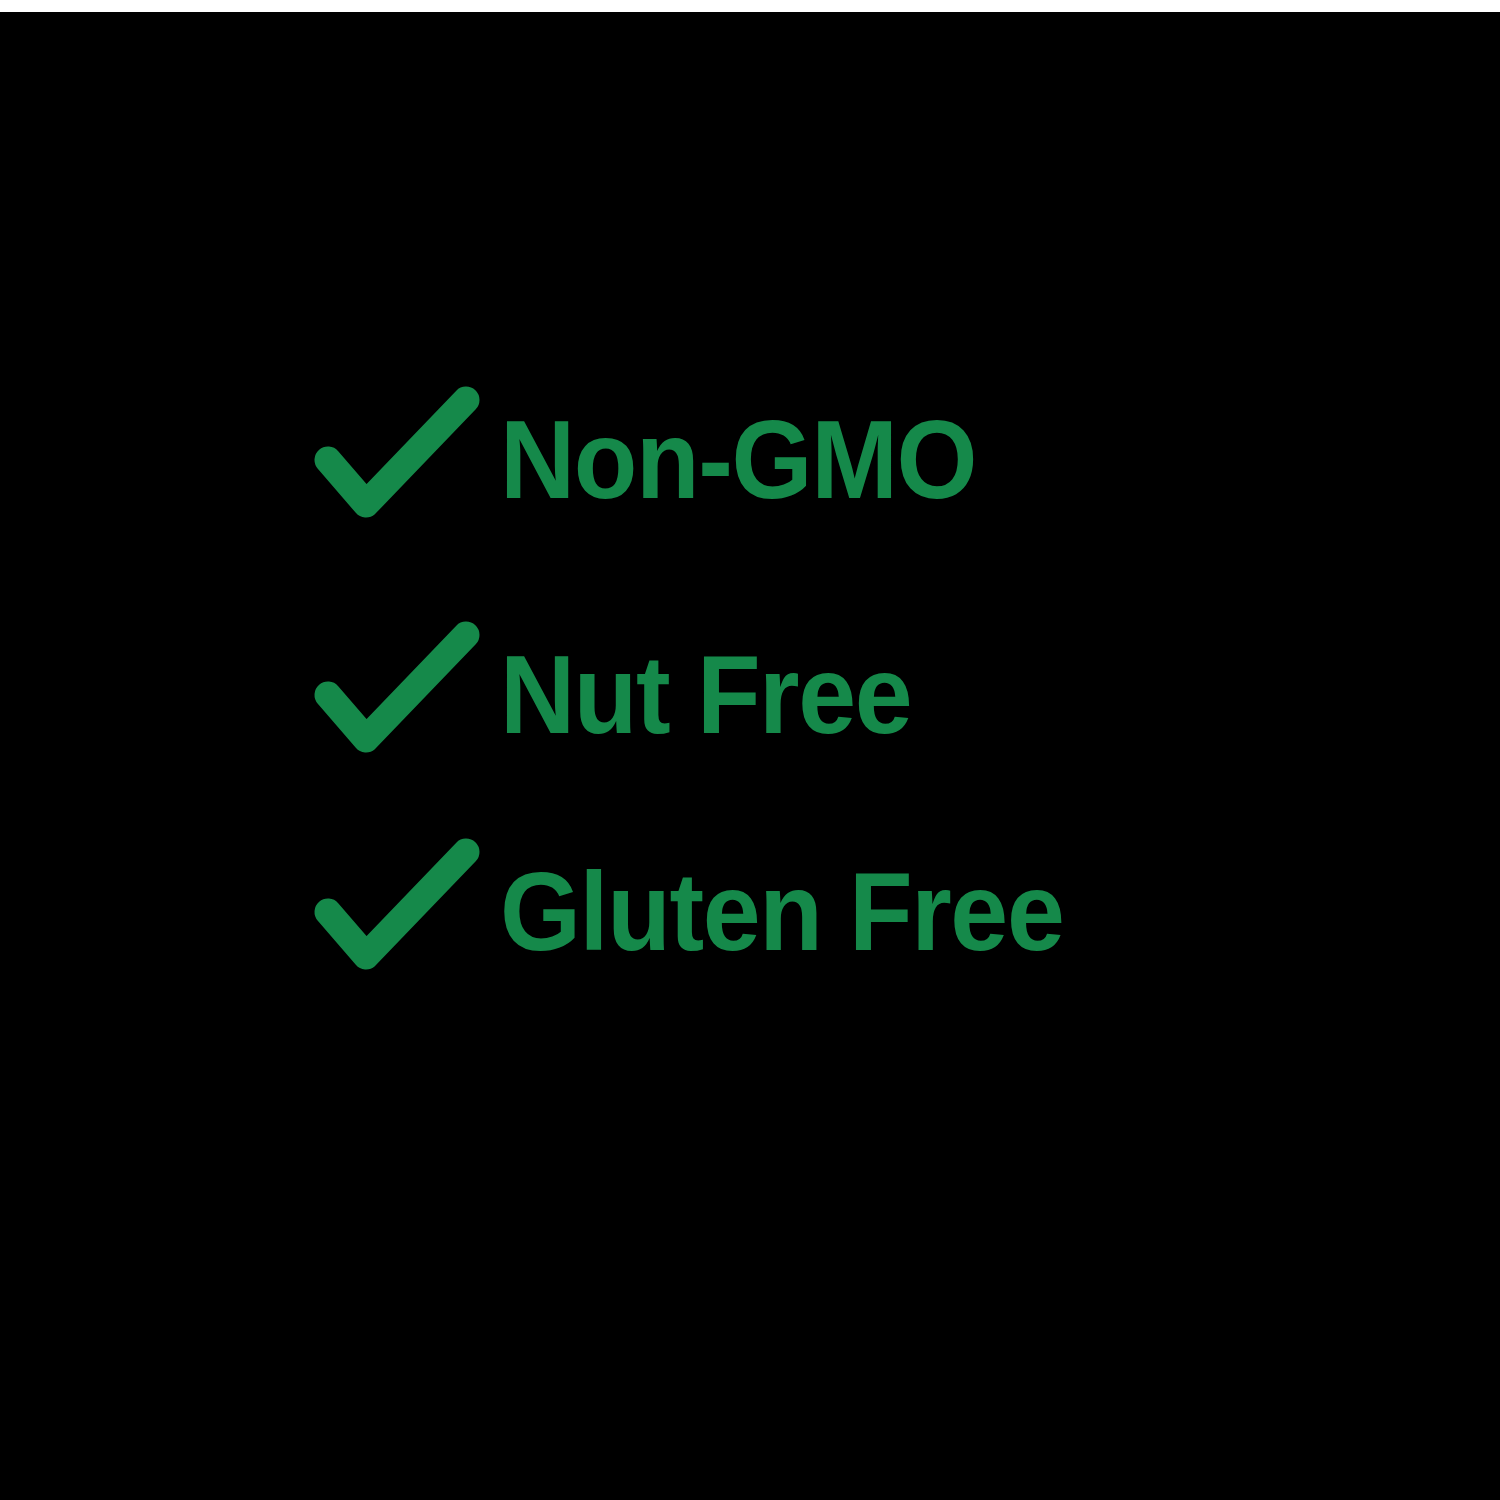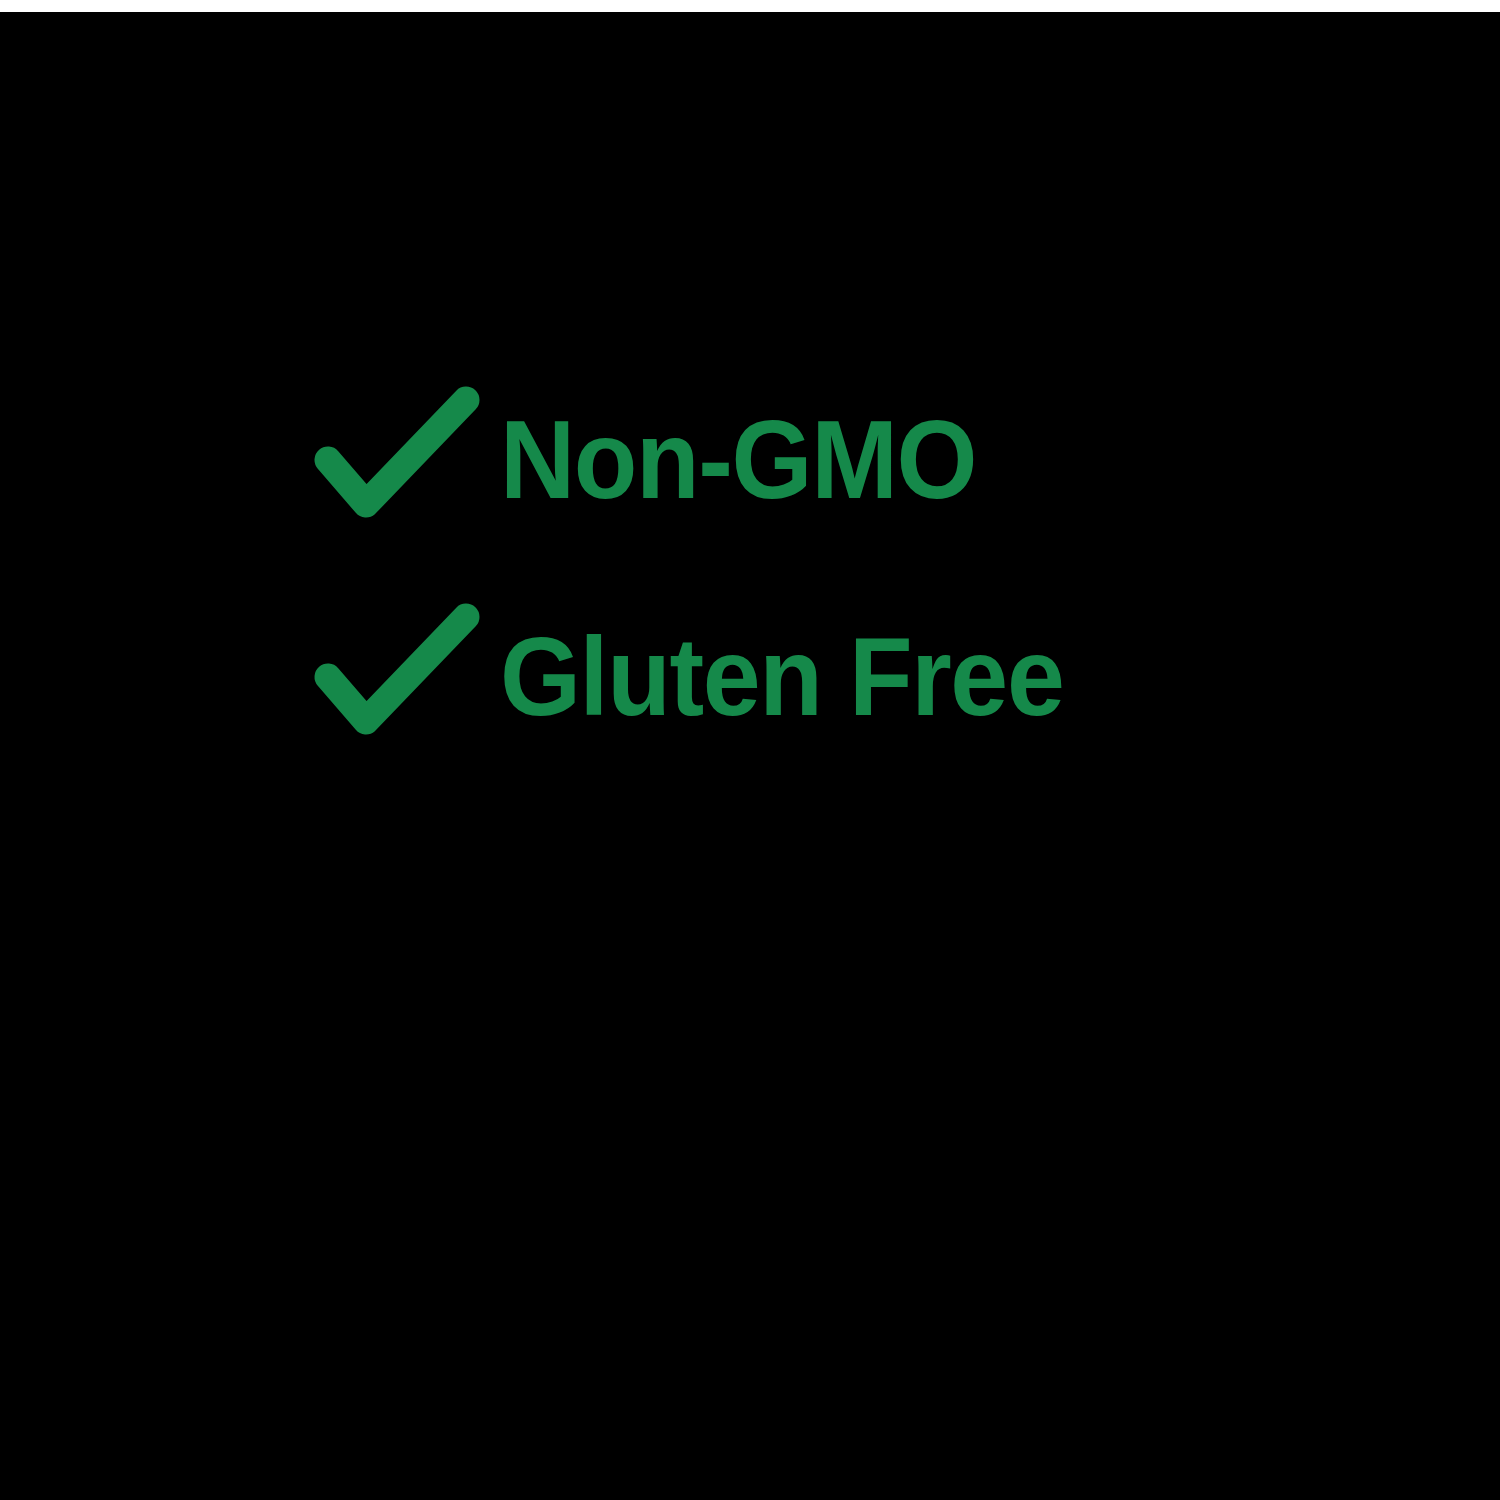--- a/index.html
+++ b/index.html
@@ -74,20 +74,28 @@
     <div class="claim-row">
       <span class="check-wrap">
         <svg viewBox="0 0 160 140" xmlns="http://www.w3.org/2000/svg">
           <path d="M 10 72 L 48 116 L 148 12" fill="none" stroke="#15894A" stroke-width="27" stroke-linecap="round" stroke-linejoin="round"></path>
         </svg>
       </span>
       <span class="claim-label" style="color: rgb(21, 137, 74);">Non-GMO</span>
     </div>
 
 
+    <div class="claim-row">
+      <span class="check-wrap">
+        <svg viewBox="0 0 160 140" xmlns="http://www.w3.org/2000/svg">
+          <path d="M 10 72 L 48 116 L 148 12" fill="none" stroke="#15894A" stroke-width="27" stroke-linecap="round" stroke-linejoin="round"></path>
+        </svg>
+      </span>
+      <span class="claim-label" style="color: rgb(21, 137, 74);">Nut Free</span>
+    </div>
 
     <div class="claim-row">
       <span class="check-wrap">
         <svg viewBox="0 0 160 140" xmlns="http://www.w3.org/2000/svg">
           <path d="M 10 72 L 48 116 L 148 12" fill="none" stroke="#15894A" stroke-width="27" stroke-linecap="round" stroke-linejoin="round"></path>
         </svg>
       </span>
       <span class="claim-label" style="color: rgb(21, 137, 74);">Gluten Free</span>
     </div>
 

